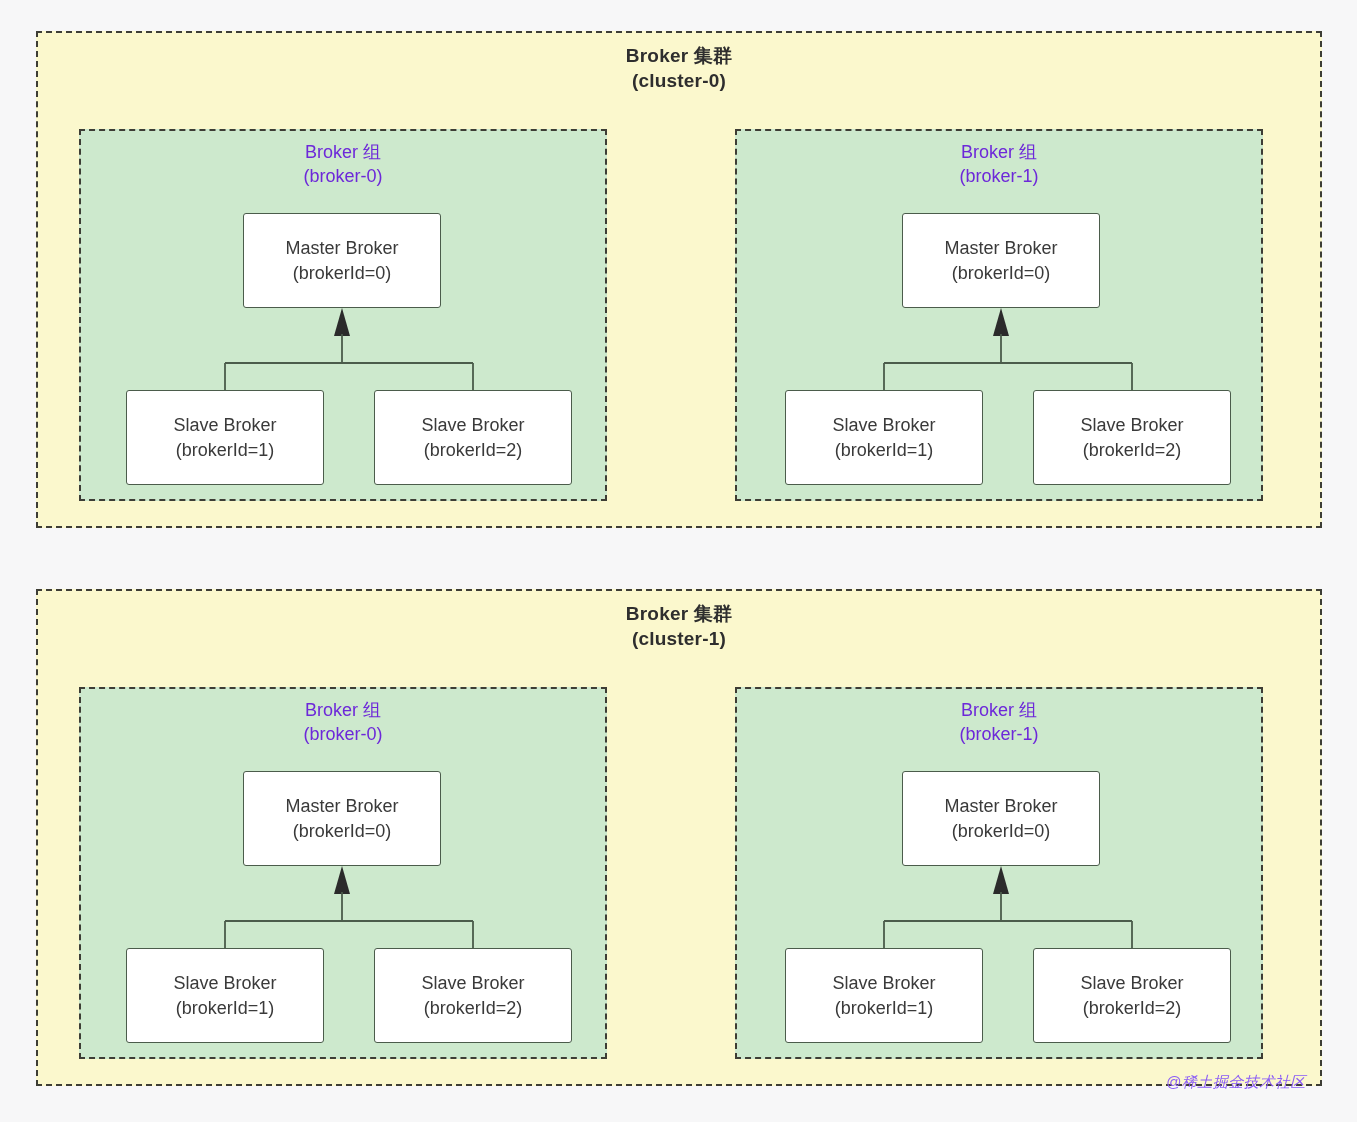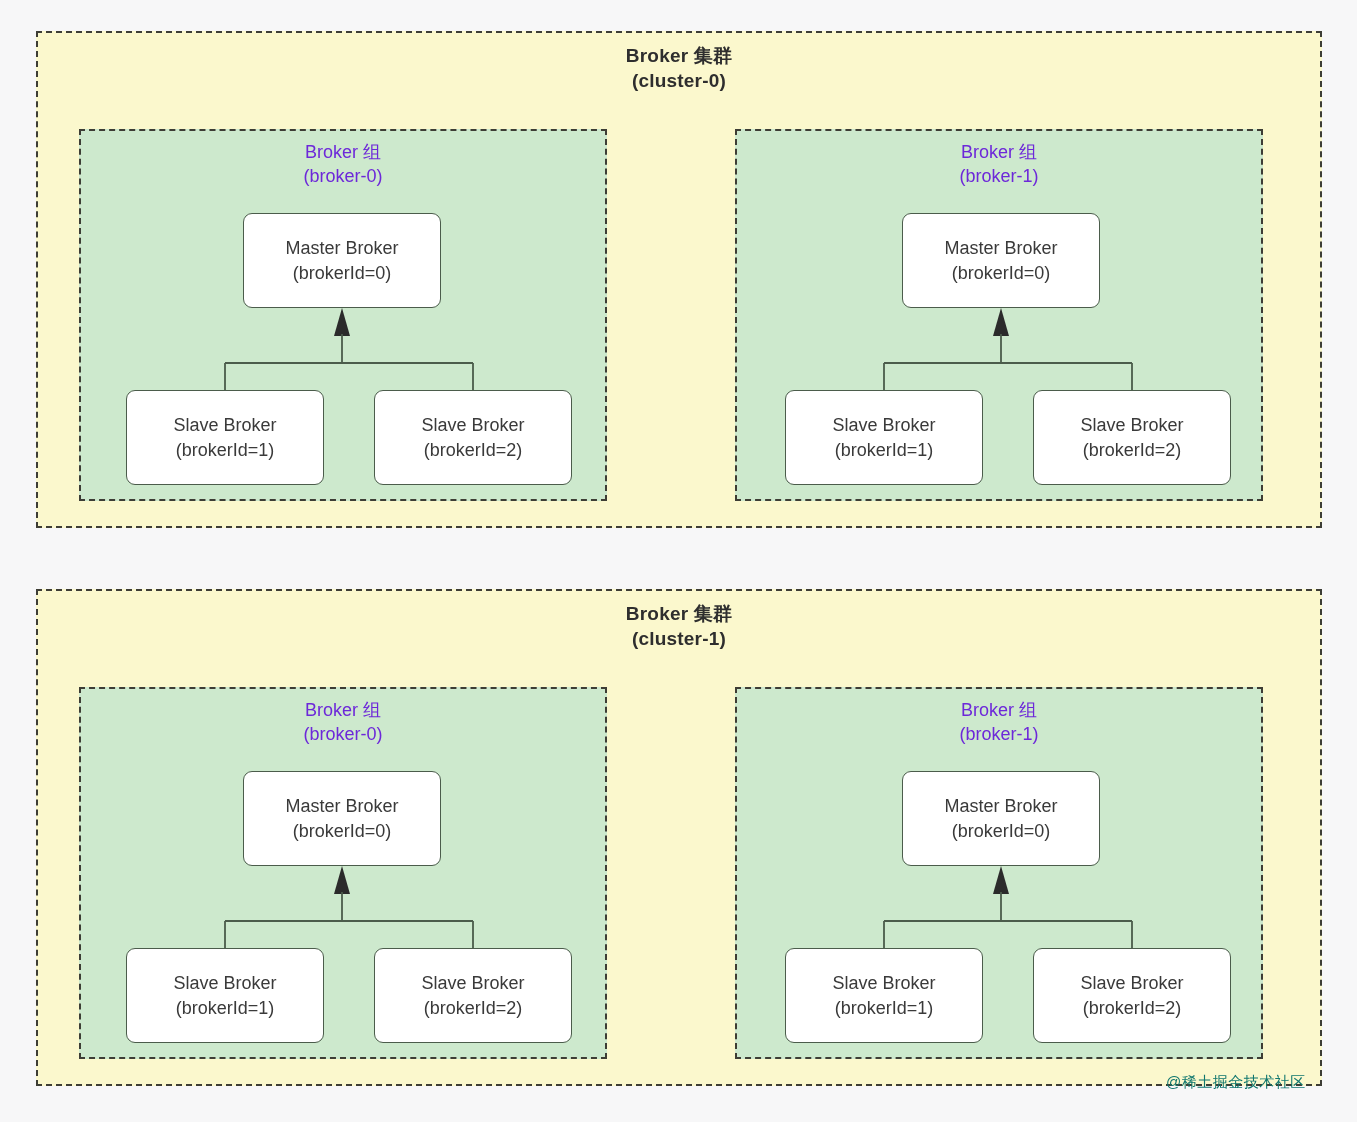--- a/index.html
+++ b/index.html
@@ -59,21 +59,21 @@
     line-height: 24px;
     color: #6d28d9;
     white-space: pre-line;
   }
 
   
   .node {
     position: absolute;
     background: #ffffff;
     border: 1.6px solid #4b5c4b;
-    border-radius: 9px;
+    border-radius: 3px;
     box-sizing: border-box;
     display: flex;
     flex-direction: column;
     align-items: center;
     justify-content: center;
     font-size: 18px;
     line-height: 25px;
     color: #3a3a3a;
     white-space: pre-line;
     text-align: center;
@@ -91,23 +91,24 @@
   }
   .conn polygon {
     fill: #2b2b2b;
   }
 
   
   .watermark {
     position: absolute;
     font-size: 15px;
     line-height: 18px;
-    color: #0f766e;
+    color: #8b5cf6;
     white-space: nowrap;
     letter-spacing: 0.5px;
+    font-style: italic;
   }
 </style>
 </head>
 <body>
 
 <div class="canvas">
 
   <div class="cluster" style="left:36px; top:31px; width:1286px; height:497px;">
 
     <div class="cluster-title" style="top:10px;">Broker 集群

